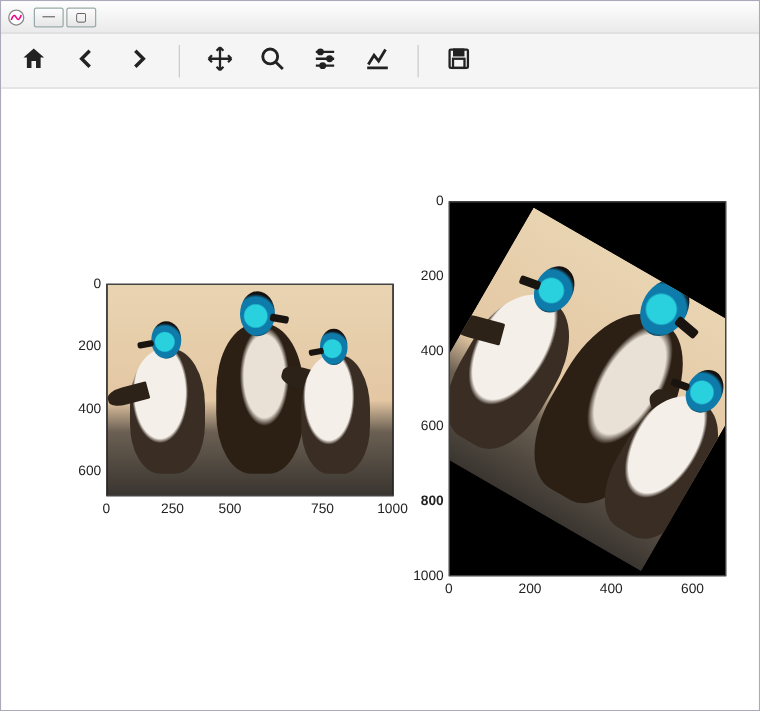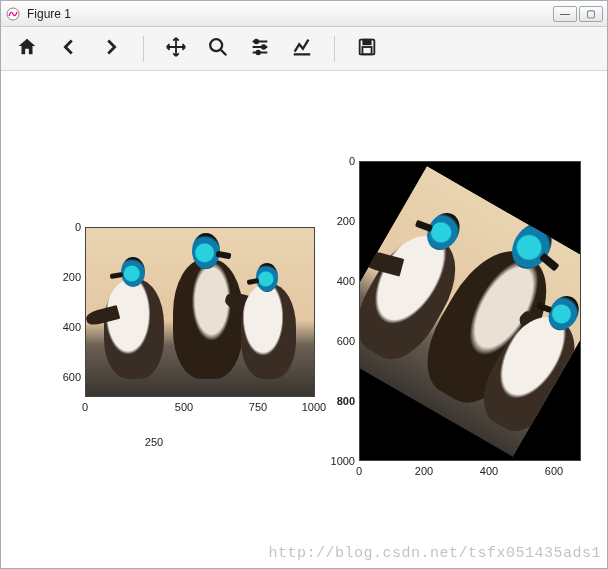--- a/index.html
+++ b/index.html
@@ -148,21 +148,20 @@
 
 <div class="window">
 
   <div class="titlebar">
     <span class="app-icon">
       <svg viewBox="0 0 16 16" width="16" height="16">
         <circle cx="8" cy="8" r="6" fill="#fff" stroke="#888"></circle>
         <path d="M4 10 Q6 4 8 8 Q10 12 12 6" stroke="#e08" fill="none" stroke-width="1.3"></path>
       </svg>
     </span>
-    <span class="title">Figure 1</span>
     <div class="win-btns">
       <div class="win-btn">—</div>
       <div class="win-btn">▢</div>
     </div>
   </div>
 
   <div class="toolbar">
     <div class="tb-btn">
       <span>
         <svg width="22" height="22" viewBox="0 0 24 24" fill="#222">
@@ -253,21 +252,21 @@
           </div>
         </div>
       </div>
 
       <span class="tick ytick" style="left:-34px; top:-6px;">0</span>
       <span class="tick ytick" style="left:-34px; top:44px;">200</span>
       <span class="tick ytick" style="left:-34px; top:94px;">400</span>
       <span class="tick ytick" style="left:-34px; top:144px;">600</span>
 
       <span class="tick xtick" style="top:174px; left:-15px;">0</span>
-      <span class="tick xtick" style="top:174px; left:54px;margin-top:35px;">250</span>
+      <span class="tick xtick" style="top:174px; left:38px;">250</span>
       <span class="tick xtick" style="top:174px; left:84px;">500</span>
       <span class="tick xtick" style="top:174px; left:158px;">750</span>
       <span class="tick xtick" style="top:174px; left:214px;">1000</span>
     </div>
 
     <div class="subplot" style="left:358px; top:90px; width:222px; height:300px;">
       <div class="img-box" style="left:0; top:0; width:222px; height:300px;">
         <div class="rot-wrap">
           <div class="rot-inner">
             <div class="scene">
@@ -299,16 +298,15 @@
       <span class="tick ytick" style="left:-34px; top:174px;">600</span>
       <span class="tick ytick" style="left:-34px; top:234px;font-weight:bold;">800</span>
       <span class="tick ytick" style="left:-34px; top:294px;">1000</span>
 
       <span class="tick xtick" style="top:304px; left:-15px;">0</span>
       <span class="tick xtick" style="top:304px; left:50px;">200</span>
       <span class="tick xtick" style="top:304px; left:115px;">400</span>
       <span class="tick xtick" style="top:304px; left:180px;">600</span>
     </div>
 
-    <div class="watermark">http://blog.csdn.net/tsfx051435ads1</div>
   </div>
 
 </div>
 
 </body></html>

